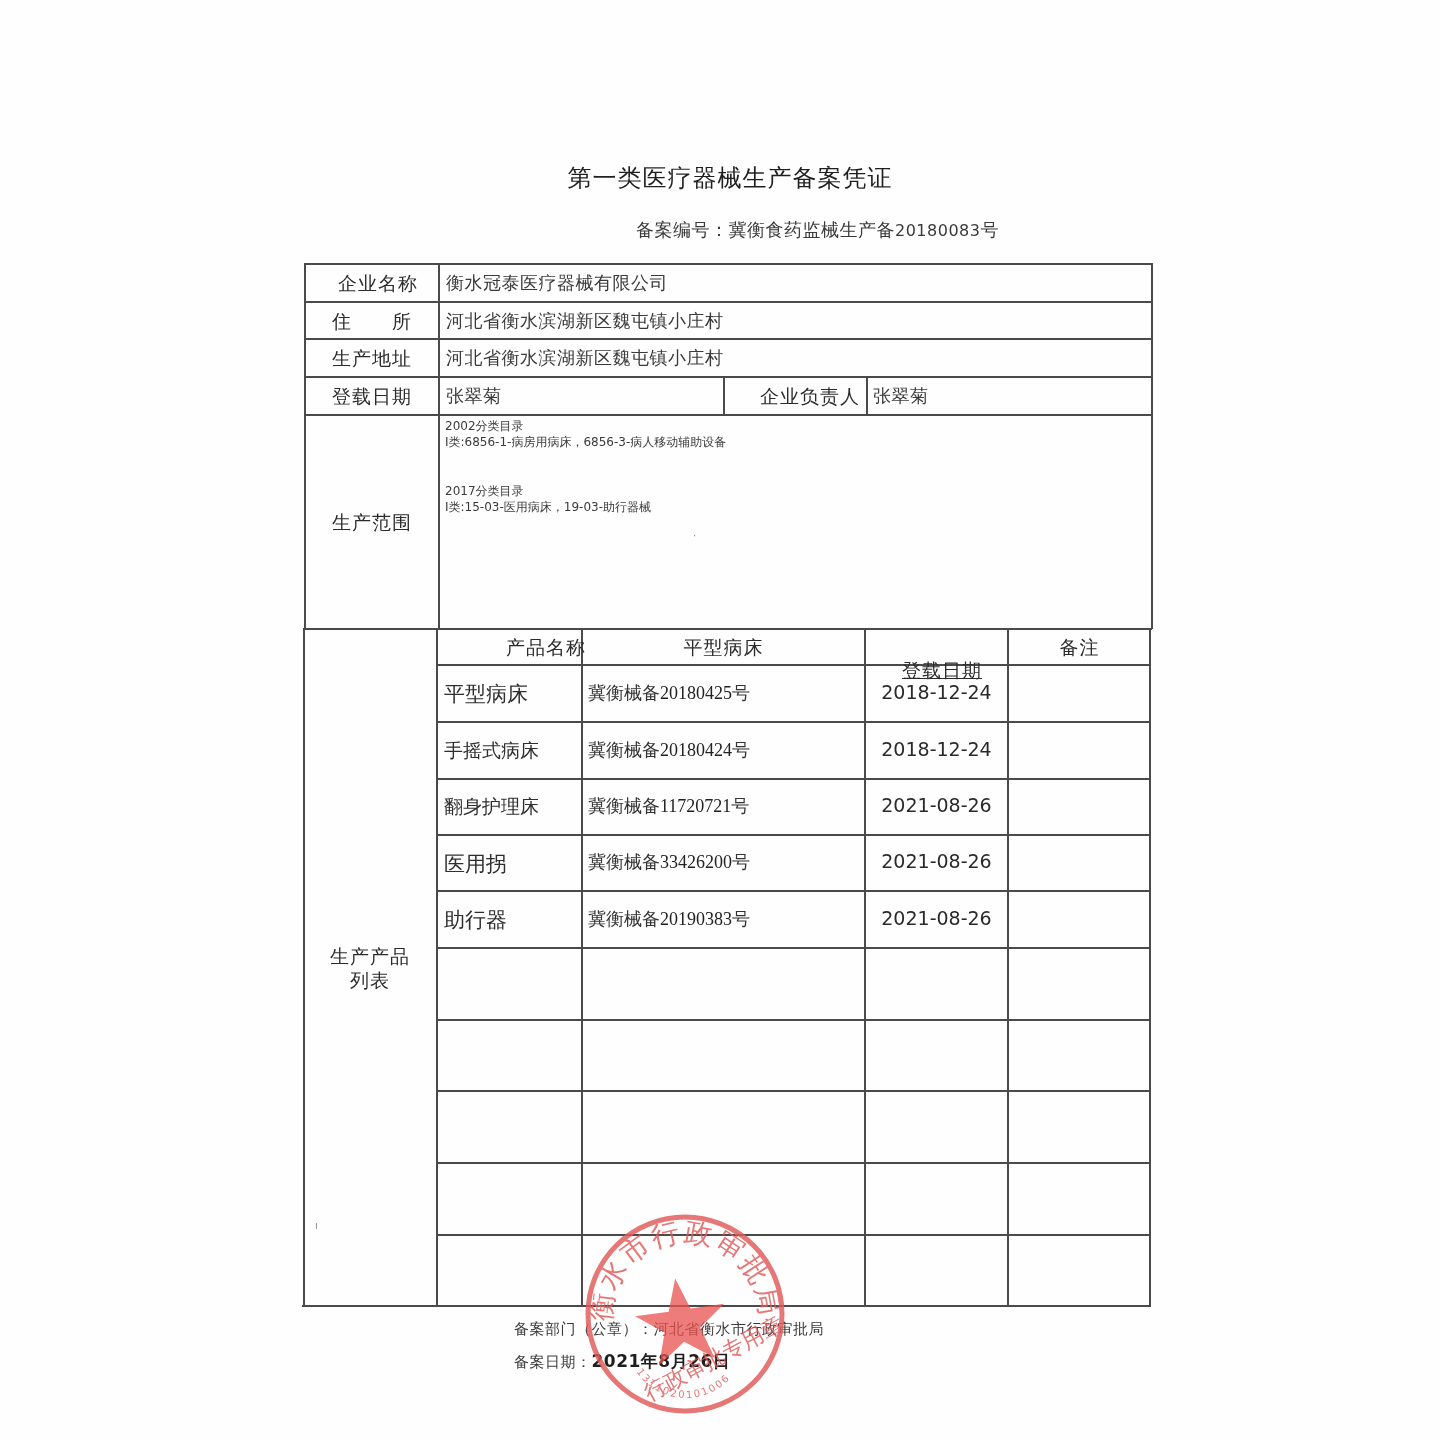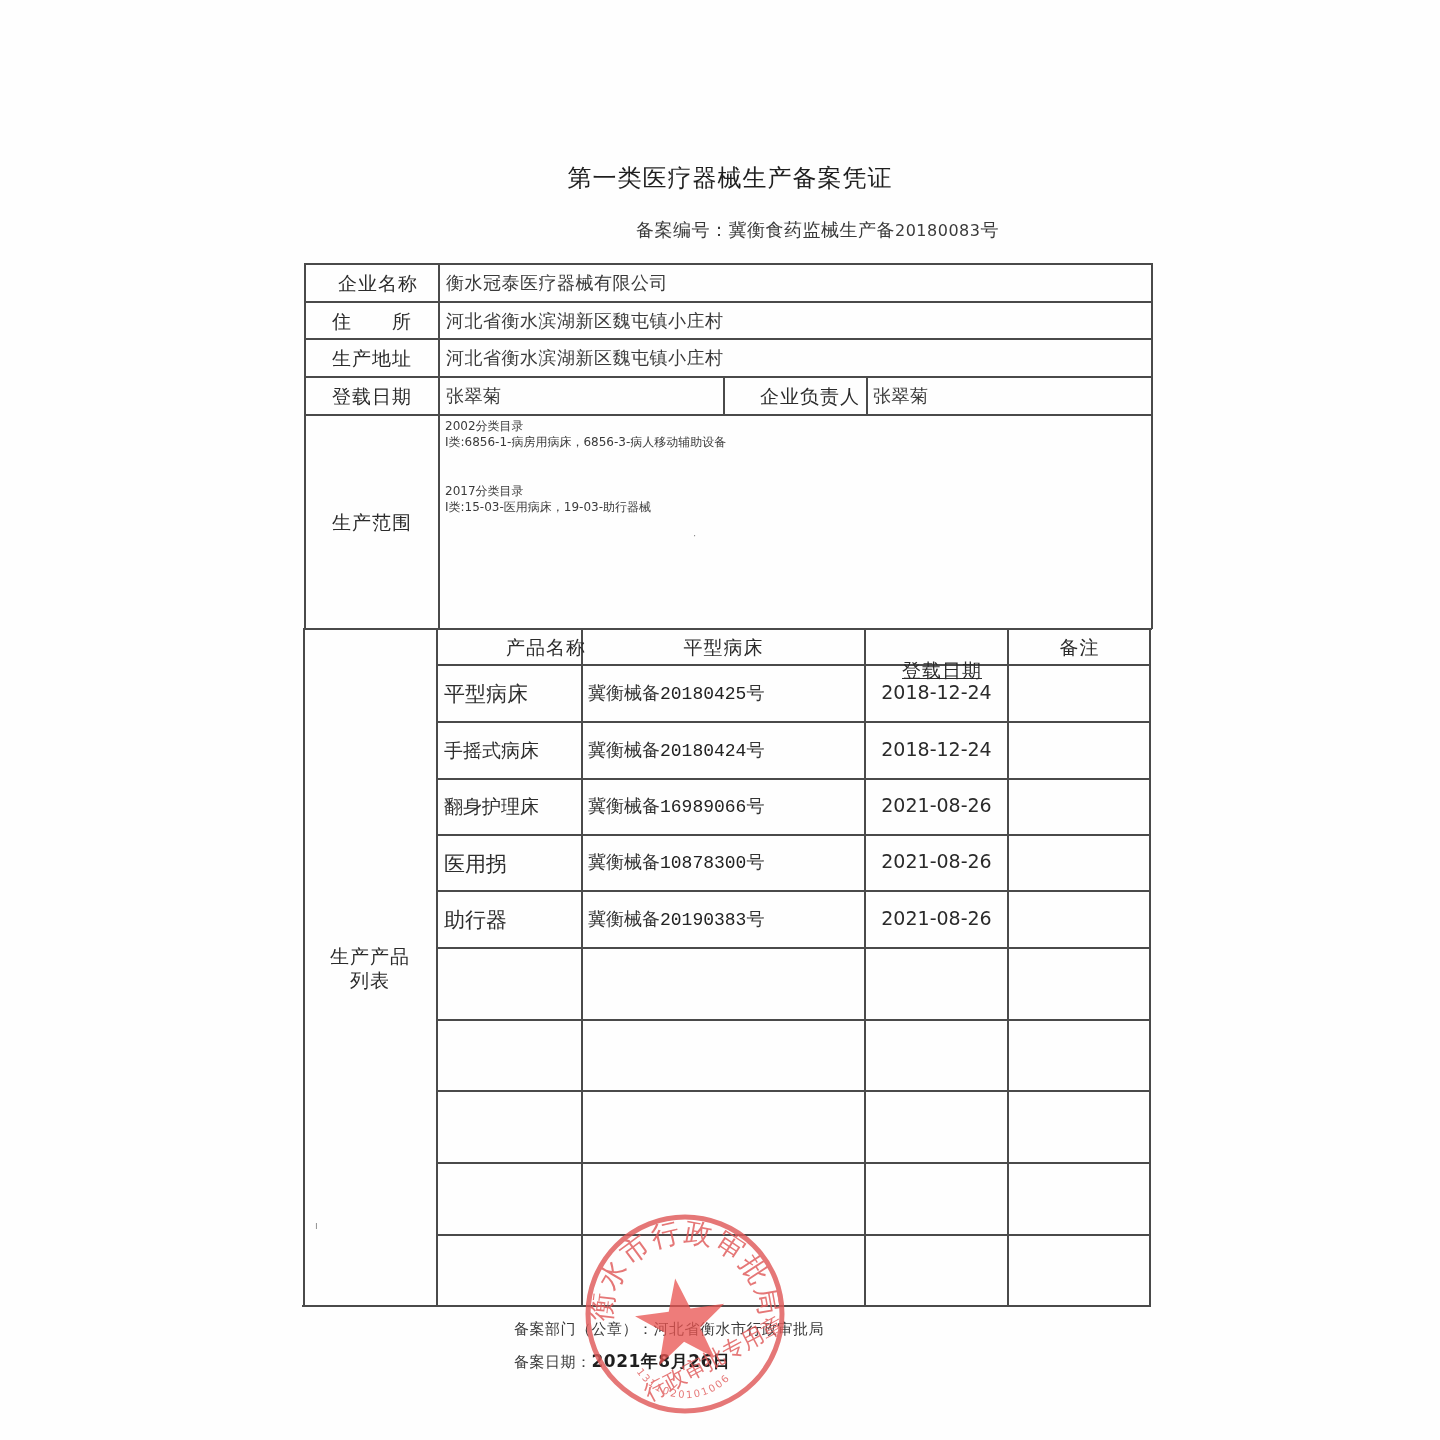--- a/index.html
+++ b/index.html
@@ -85,21 +85,21 @@
     .prod-name {
       font-size: 21px;
       color: #2e2e2e;
     }
     .prod-name.small { font-size: 19px; }
     .prod-no {
       font-size: 18px;
       color: #333;
     }
     .prod-no .digits {
-      font-family: Liberation Mono, monospace;
+      font-family: Liberation Serif, serif;
       font-size: 18px;
       color: #222;
     }
     .prod-date {
       font-family: "DejaVu Sans", "Liberation Sans", sans-serif;
       font-size: 19px;
       color: #2a2a2a;
       text-align: center;
     }
     .footer-line {
@@ -219,28 +219,28 @@
 
   <div>
     <div class="cell-text prod-name small" style="left:444px; top:738px;">手摇式病床</div>
     <div class="cell-text prod-no" style="left:588px; top:738px;"><span>冀衡械备</span><span class="digits">20180424</span><span>号</span></div>
     <div class="cell-text prod-date" style="left:866px; top:738px; width:141px;">2018-12-24</div>
     <div class="cell-text" style="left:1010px; top:738px;"></div>
   </div>
 
   <div>
     <div class="cell-text prod-name small" style="left:444px; top:794px;">翻身护理床</div>
-    <div class="cell-text prod-no" style="left:588px; top:794px;"><span>冀衡械备</span><span class="digits">16989066</span><span>号</span></div>
+    <div class="cell-text prod-no" style="left:588px; top:794px;"><span>冀衡械备</span><span class="digits">11720721</span><span>号</span></div>
     <div class="cell-text prod-date" style="left:866px; top:794px; width:141px;">2021-08-26</div>
     <div class="cell-text" style="left:1010px; top:794px;"></div>
   </div>
 
   <div>
     <div class="cell-text prod-name" style="left:444px; top:850px;">医用拐</div>
-    <div class="cell-text prod-no" style="left:588px; top:850px;"><span>冀衡械备</span><span class="digits">10878300</span><span>号</span></div>
+    <div class="cell-text prod-no" style="left:588px; top:850px;"><span>冀衡械备</span><span class="digits">33426200</span><span>号</span></div>
     <div class="cell-text prod-date" style="left:866px; top:850px; width:141px;">2021-08-26</div>
     <div class="cell-text" style="left:1010px; top:850px;"></div>
   </div>
 
   <div>
     <div class="cell-text prod-name" style="left:444px; top:906px;">助行器</div>
     <div class="cell-text prod-no" style="left:588px; top:907px;"><span>冀衡械备</span><span class="digits">20190383</span><span>号</span></div>
     <div class="cell-text prod-date" style="left:866px; top:907px; width:141px;">2021-08-26</div>
     <div class="cell-text" style="left:1010px; top:907px;"></div>
   </div>

